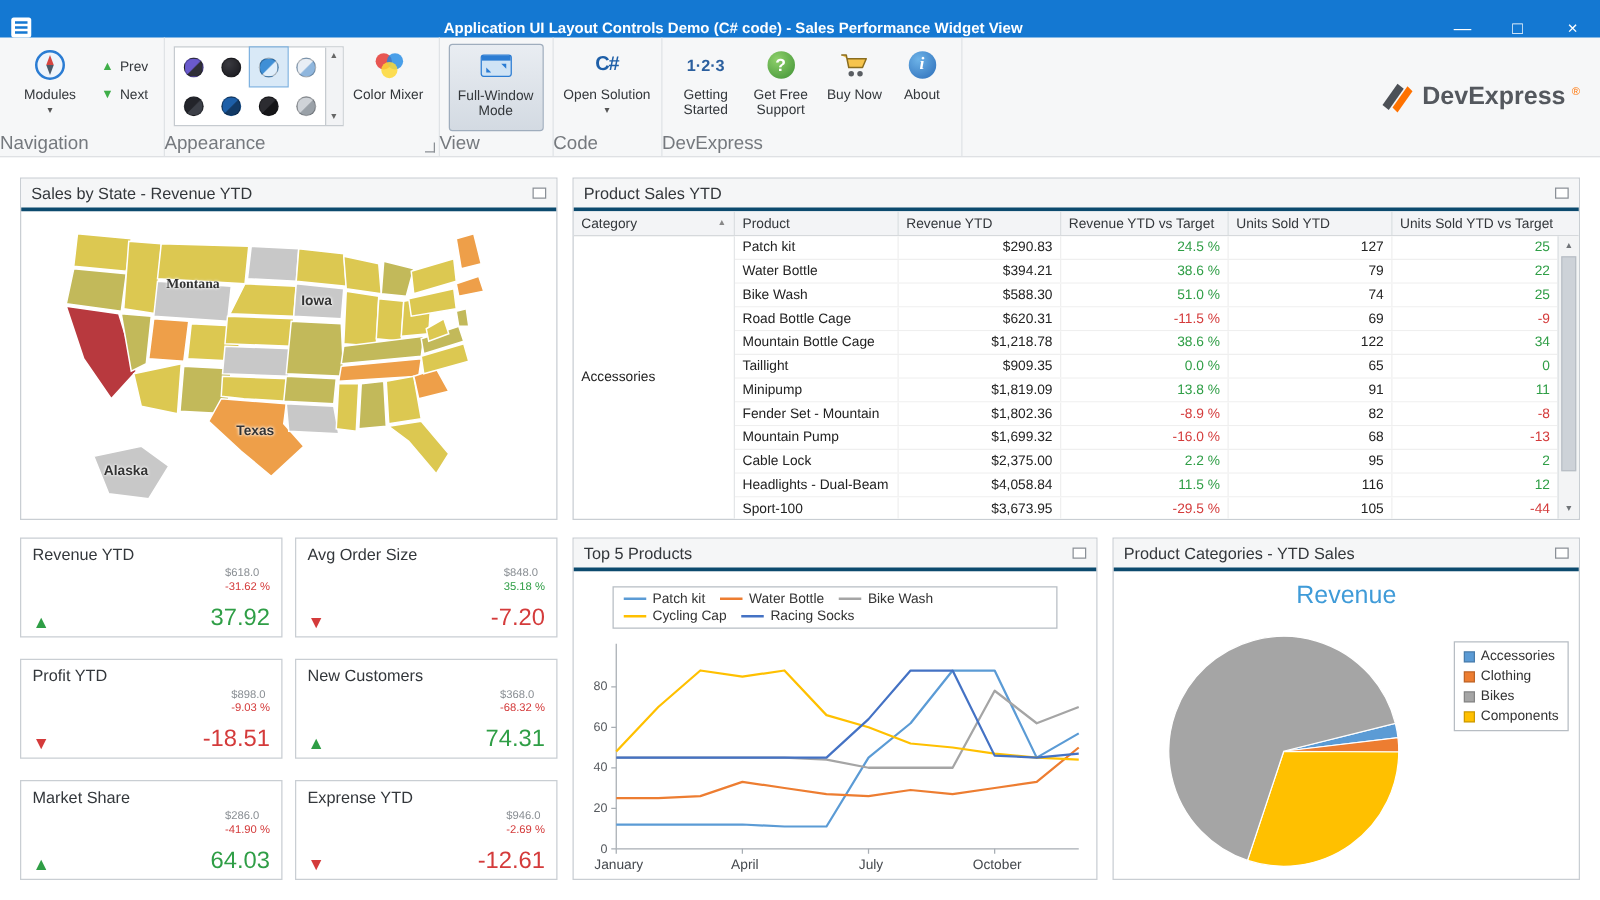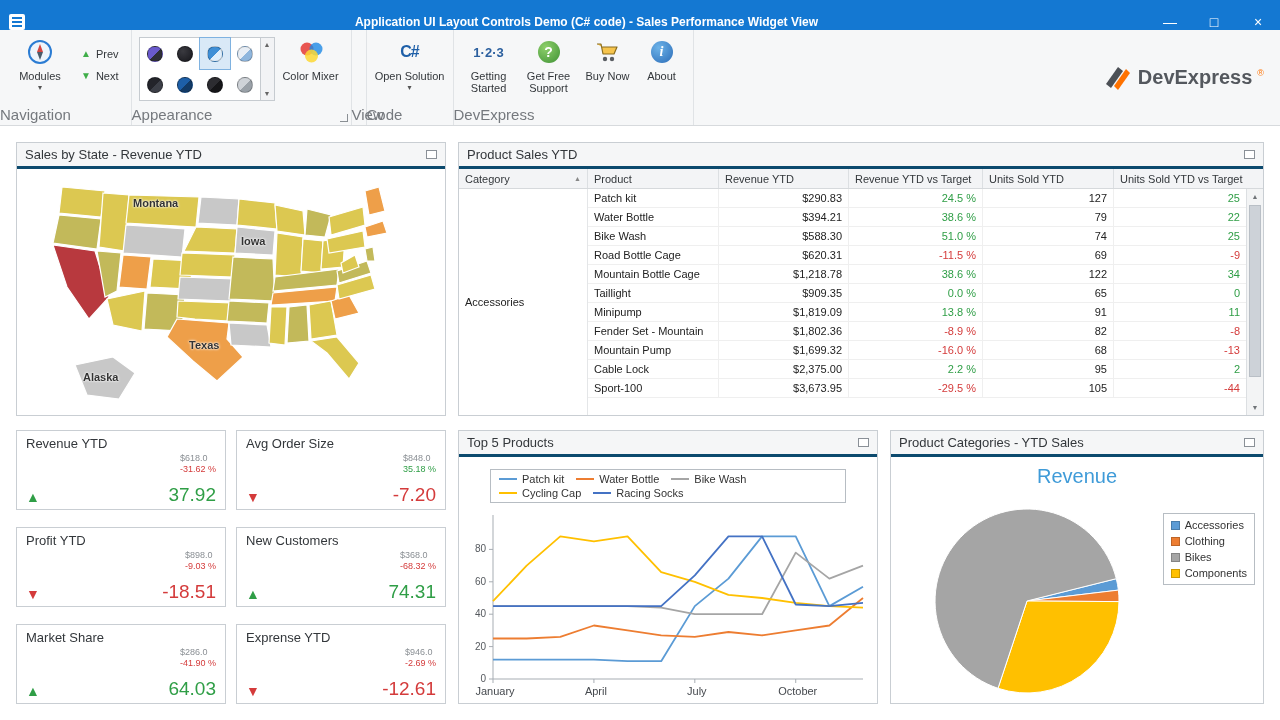--- a/index.html
+++ b/index.html
@@ -184,20 +184,31 @@
             <circle cx="14.5" cy="17" r="6.5" fill="#fdd835" fill-opacity=".85"></circle>
           </svg>
       </span>
       <span class="lbl">Color Mixer</span>
     </div>
     <span class="launcher"></span>
     <span class="rcaption">Appearance</span>
   </div>
 
   <div class="rgroup">
+    <div class="big-btn pressed" style="width:76px">
+      <span class="icon">
+        <svg width="26" height="22">
+            <rect x="1" y="2" width="24" height="17" rx="2" fill="#cfe3f5" stroke="#2b7cd3"></rect>
+            <rect x="1.5" y="2.5" width="23" height="4" fill="#2b7cd3"></rect>
+            <polygon points="5,16 9,16 5,12" fill="#2b7cd3"></polygon>
+            <polygon points="21,9 17,9 21,13" fill="#2b7cd3"></polygon>
+          </svg>
+      </span>
+      <span class="lbl">Full-Window Mode</span>
+    </div>
     <span class="rcaption">View</span>
   </div>
 
   <div class="rgroup">
     <div class="big-btn" style="width:72px">
       <span class="icon csharp">C#</span>
       <span class="lbl">Open Solution</span>
       <span class="caret">▾</span>
     </div>
     <span class="rcaption">Code</span>
@@ -289,21 +300,21 @@
         <polygon class="sy" points="320,116 354,106 358,120 322,130"></polygon>
         <polygon class="sv" points="320,102 350,92 354,104 322,114"></polygon>
         <polygon class="sy" points="324,94 338,86 342,98 326,104"></polygon>
         <polygon class="sy" points="310,70 346,62 348,78 312,84"></polygon>
         <polygon class="sy" points="312,48 346,38 348,56 314,66"></polygon>
         <polygon class="so" points="348,22 362,18 368,42 352,46"></polygon>
         <polygon class="so" points="348,58 366,52 370,64 350,68"></polygon>
         <polygon class="sv" points="348,80 356,78 358,92 350,92"></polygon>
         <polygon class="sg" points="58,196 96,188 118,204 102,230 70,226"></polygon>
       </svg>
-    <span class="map-label" style="left: 116px; top: 28px;">Montana</span>
+    <span class="map-label" style="left: 116px; top: 52px; font-family: Liberation Serif, serif;">Montana</span>
         <span class="map-label" style="left: 224px; top: 66px;">Iowa</span>
         <span class="map-label" style="left: 172px; top: 170px;">Texas</span>
         <span class="map-label" style="left: 66px; top: 202px;">Alaska</span>
       </div>
   </div>
 
   <div class="widget" id="w-table">
     <div class="w-head">
       <span>Product Sales YTD</span>
       <span class="w-min"></span>
@@ -395,20 +406,27 @@
               <div class="tc neg">-16.0 %</div>
               <div class="tc">68</div>
               <div class="tc neg">-13</div>
             </div>
             <div class="trow">
               <div class="tc">Cable Lock</div>
               <div class="tc">$2,375.00</div>
               <div class="tc pos">2.2 %</div>
               <div class="tc">95</div>
               <div class="tc pos">2</div>
+            </div>
+            <div class="trow">
+              <div class="tc">Headlights - Dual-Beam</div>
+              <div class="tc">$4,058.84</div>
+              <div class="tc pos">11.5 %</div>
+              <div class="tc">116</div>
+              <div class="tc pos">12</div>
             </div>
             <div class="trow">
               <div class="tc">Sport-100</div>
               <div class="tc">$3,673.95</div>
               <div class="tc neg">-29.5 %</div>
               <div class="tc">105</div>
               <div class="tc neg">-44</div>
             </div>
           </div>
       </div>

